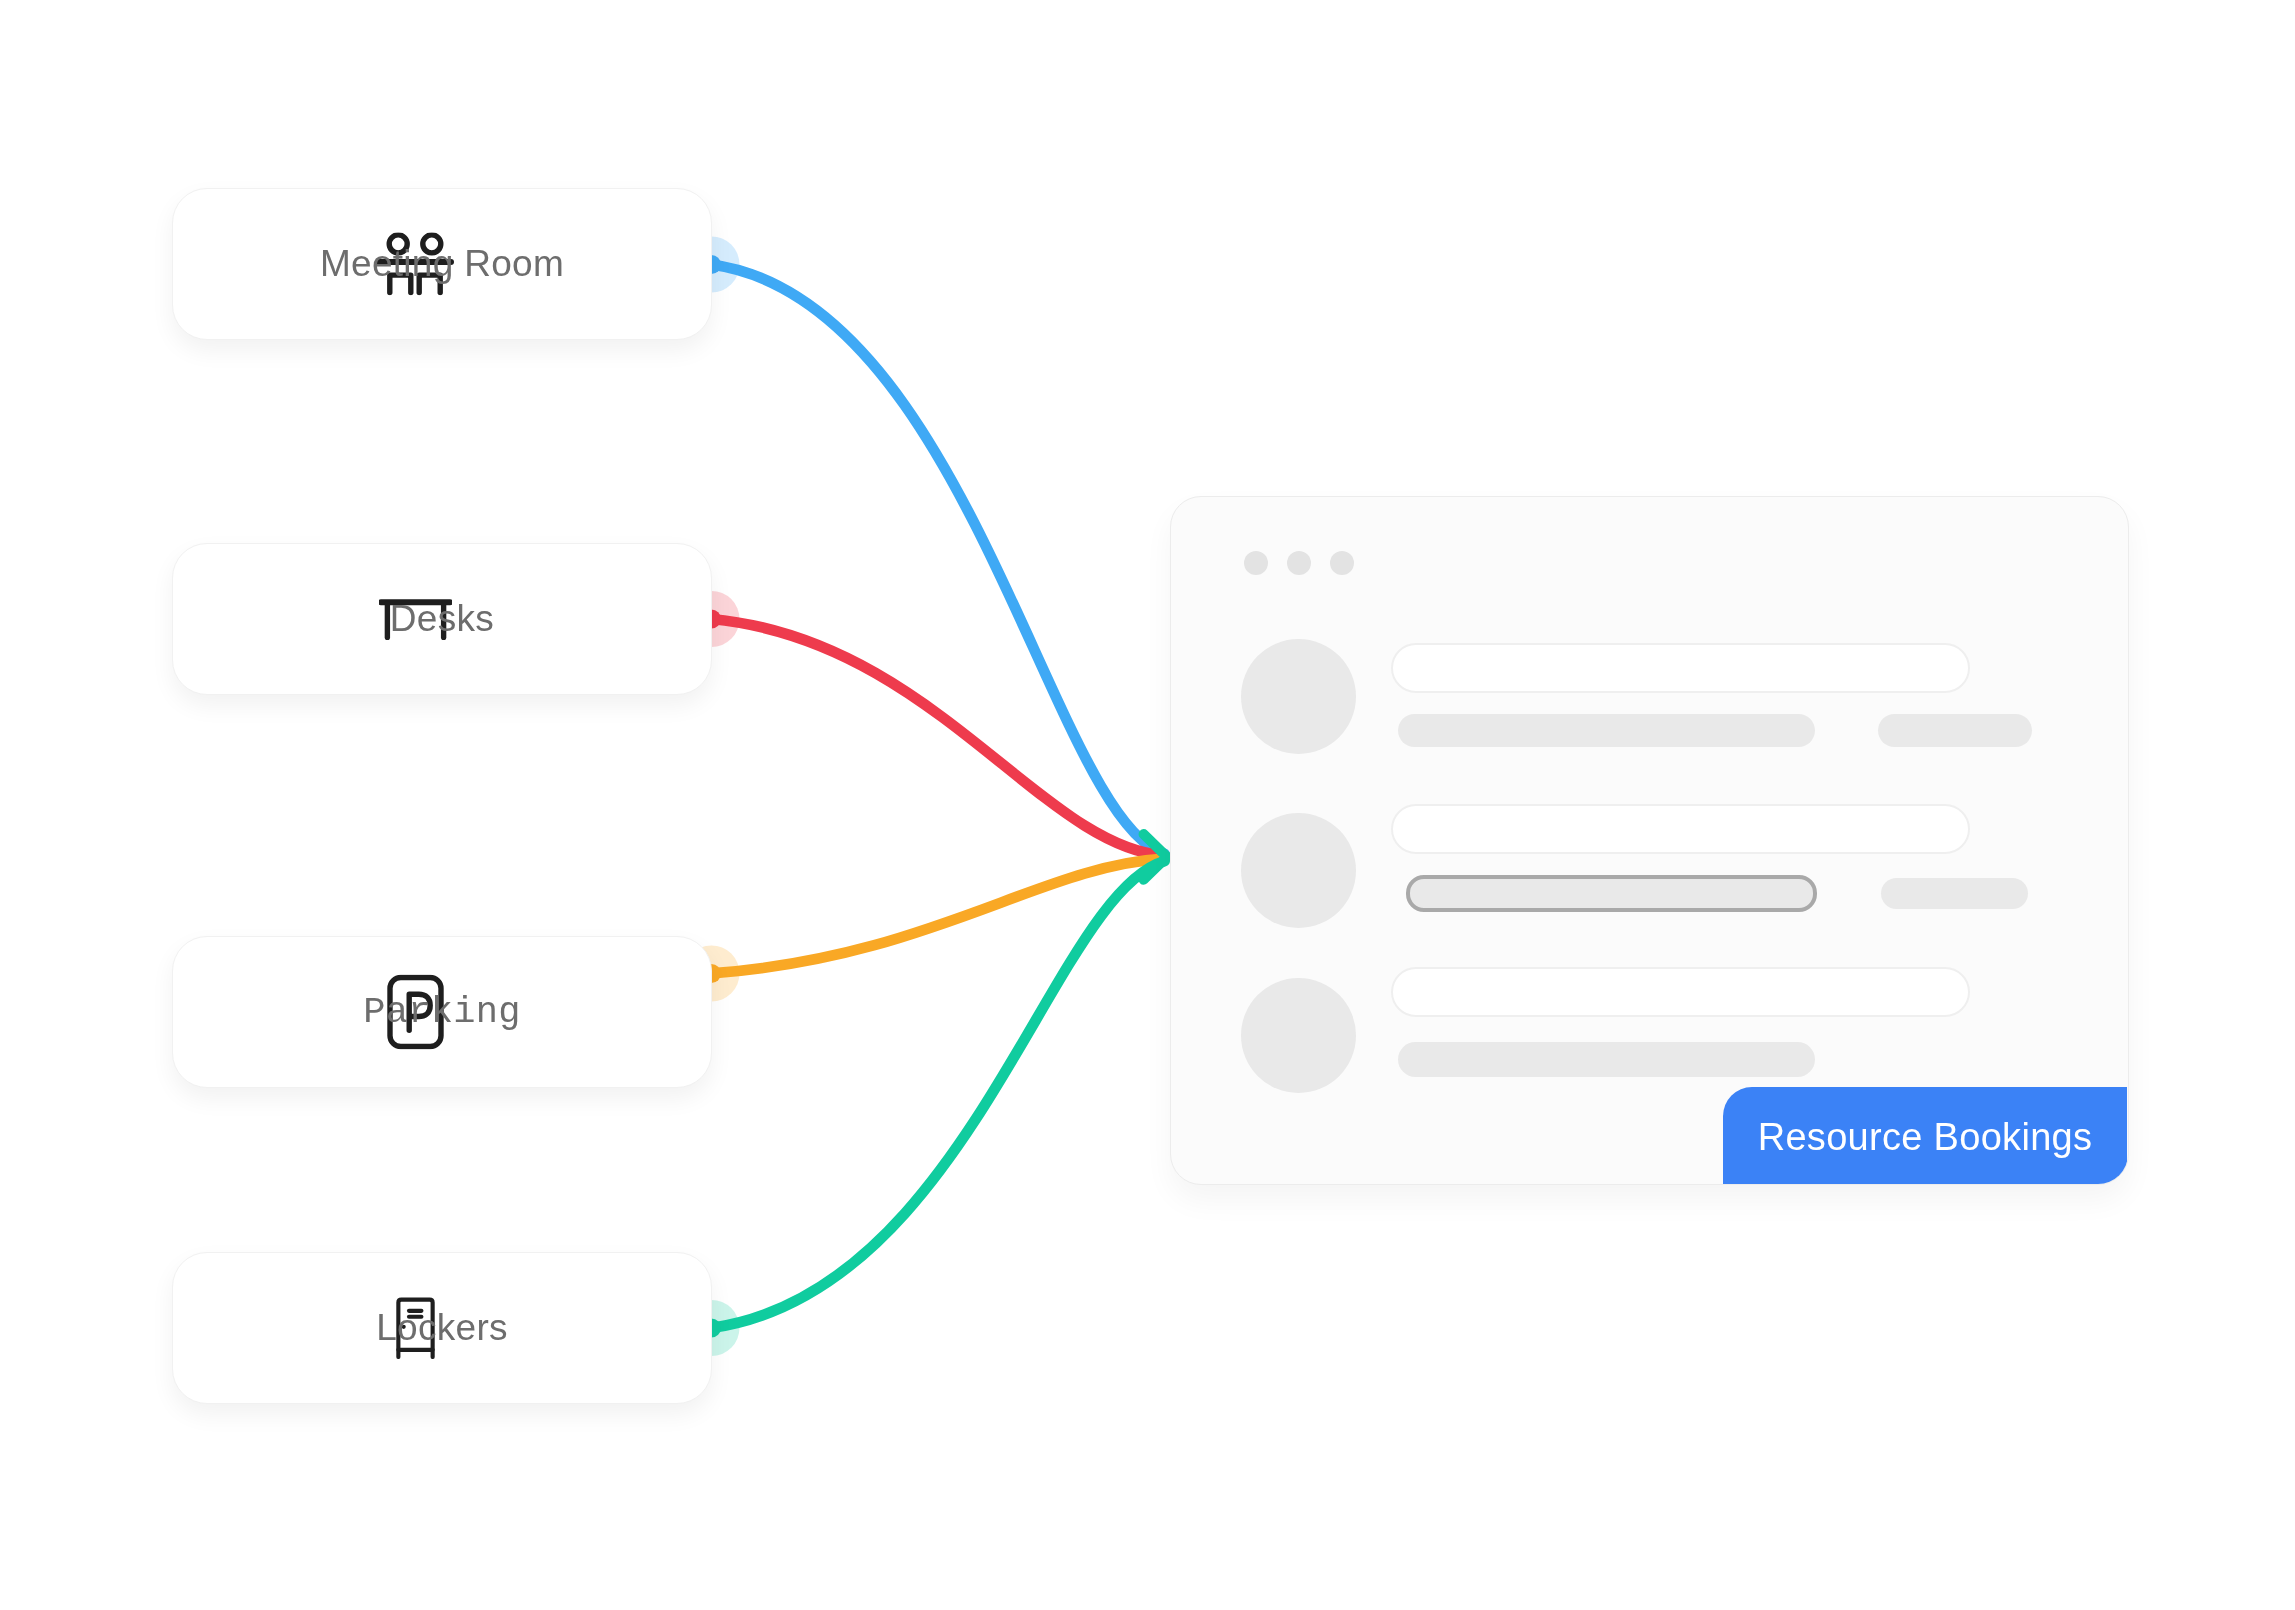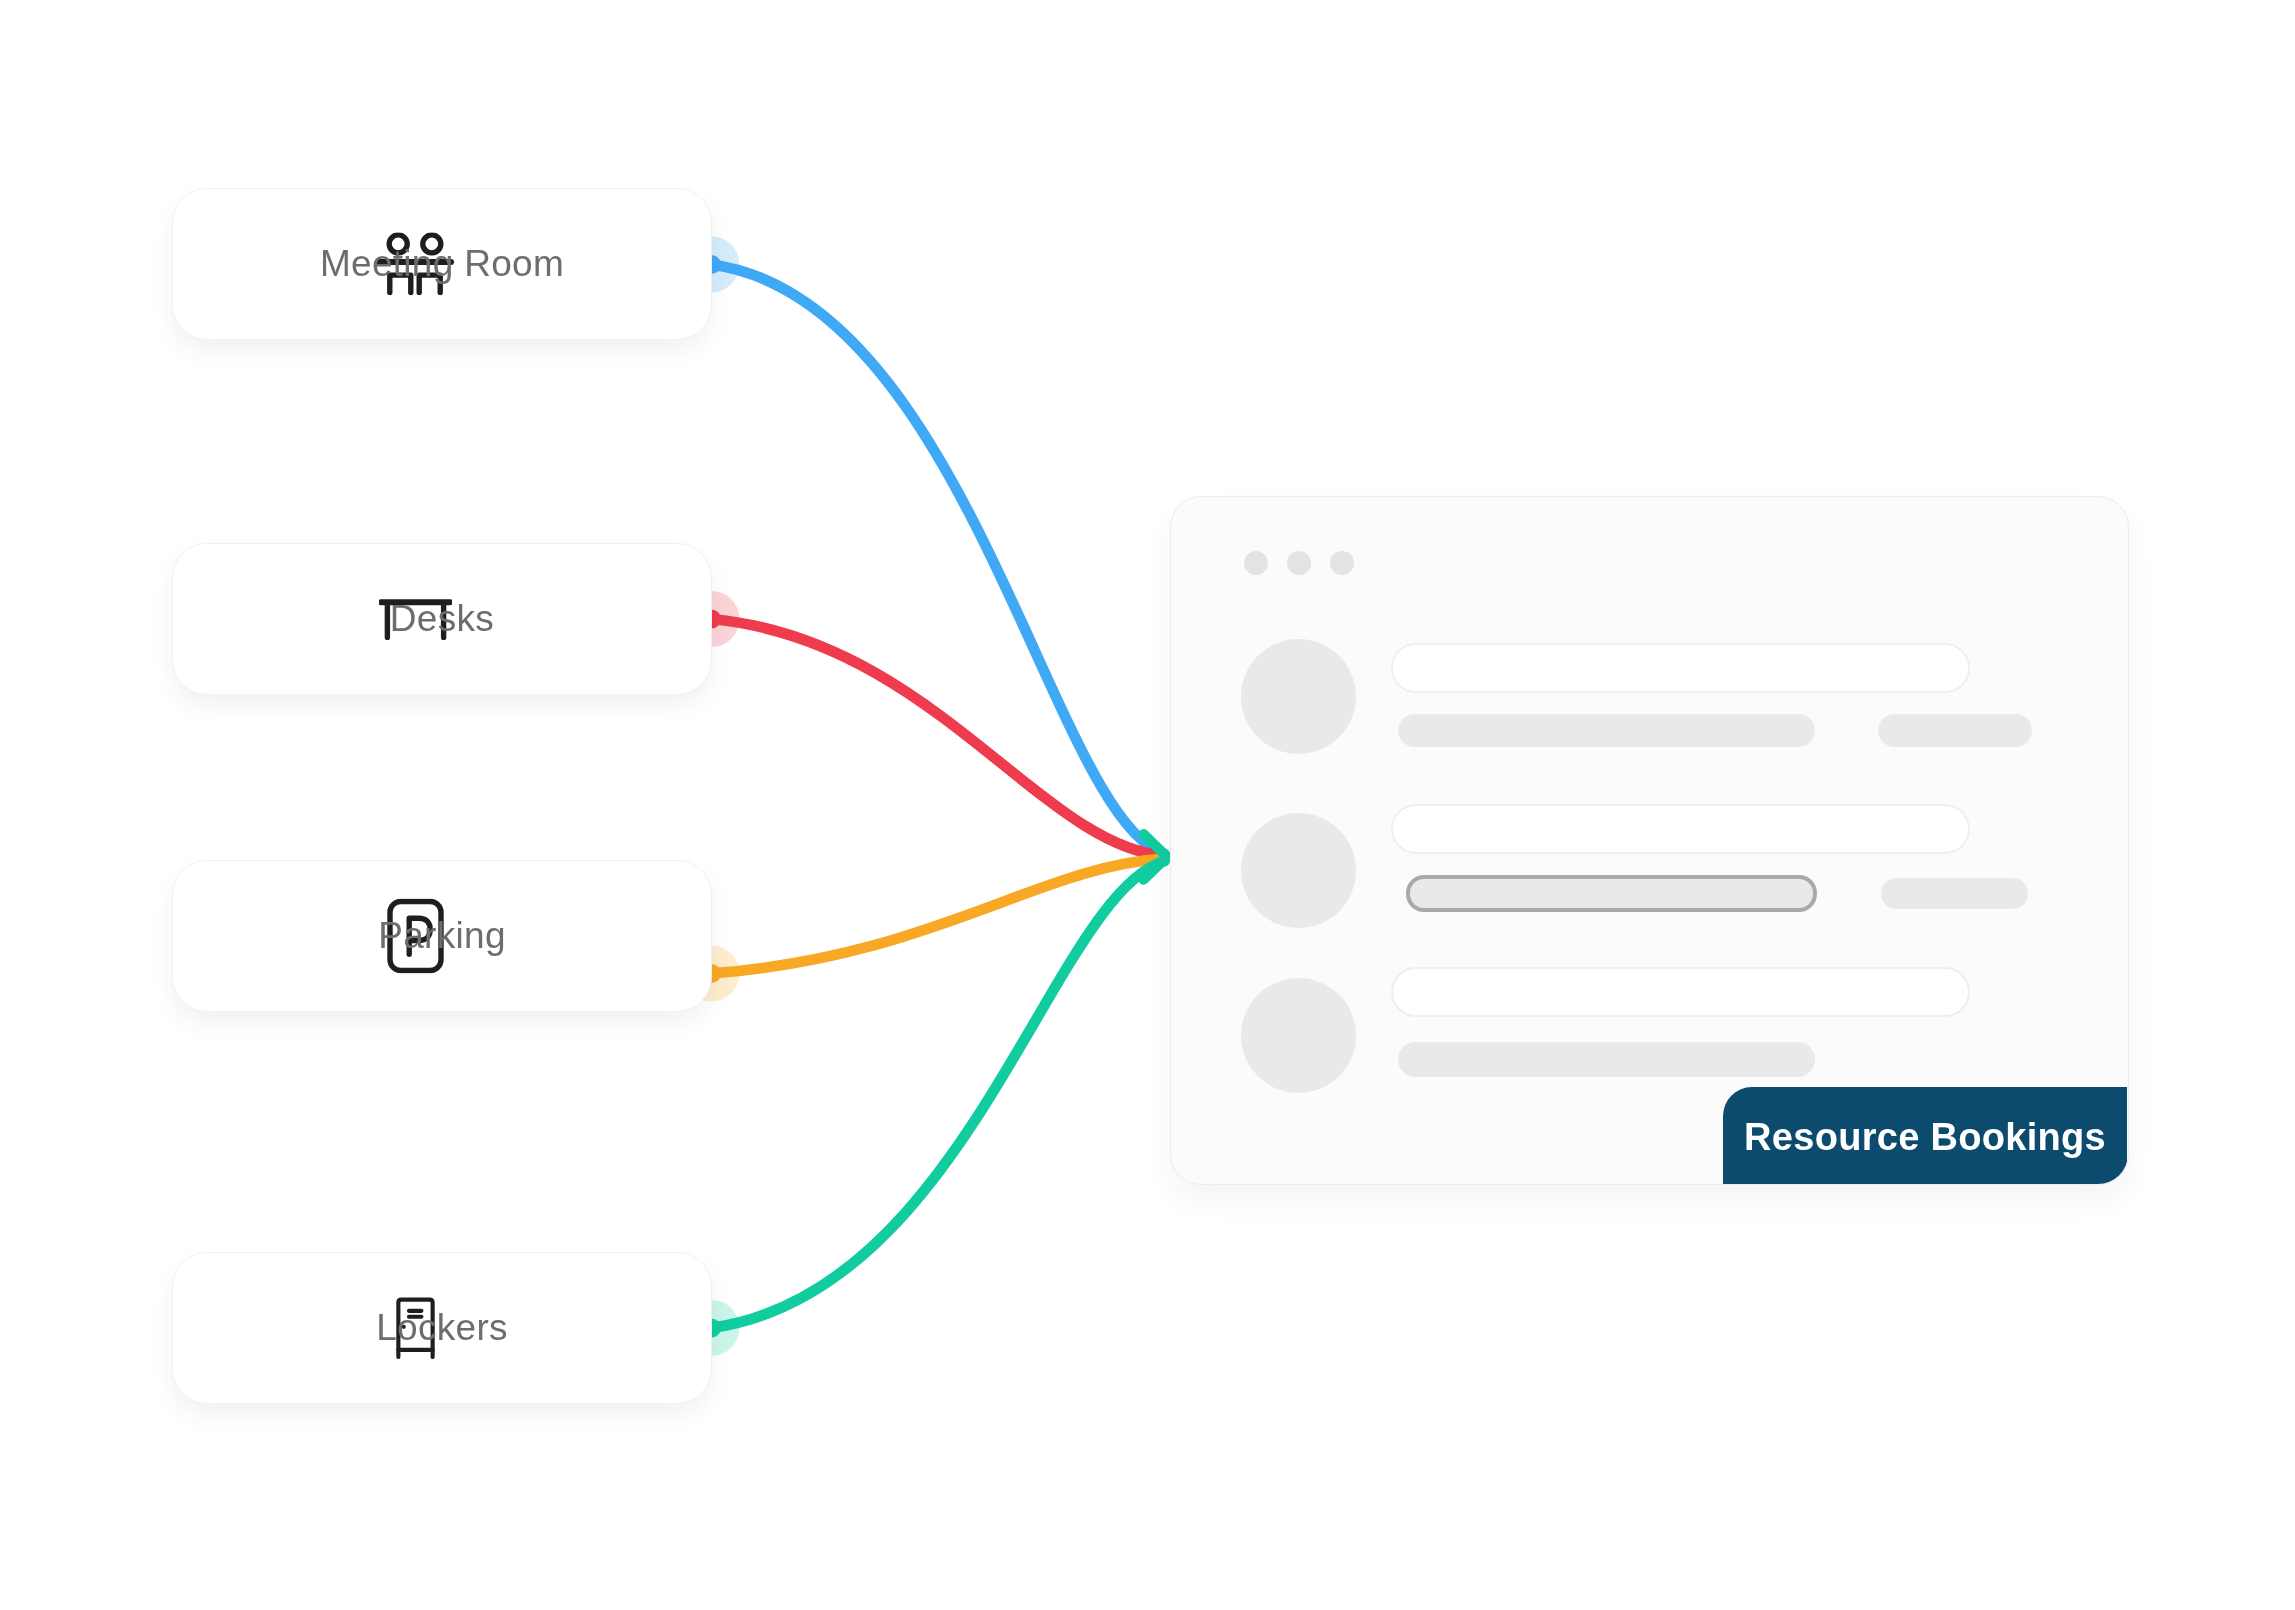--- a/index.html
+++ b/index.html
@@ -17,21 +17,21 @@
     left: 172px;
     width: 540px; height: 152px;
     background: #ffffff;
     border: 1.8px solid #f1f1f1;
     border-radius: 35px;
     box-shadow: 0 10.8px 23px rgba(0,0,0,0.055);
     box-sizing: border-box;
   }
   .card-meeting { top: 188px; text-align: right; }
   .card-desks   { top: 543px; text-decoration: underline; }
-  .card-parking { top: 860px; }
+  .card-parking { top: 936px; font-family: Liberation Mono, monospace; }
   .card-lockers { top: 1252px; }
 
   .card-icon {
     position: absolute;
     left: 197px; top: 50%;
     transform: translateY(-50%);
     width: 90px;
     display: flex; justify-content: center; align-items: center;
   }
   .card-label {
@@ -90,25 +90,25 @@
   .bar-highlighted {
     border: 4.2px solid #a9a9a9;
     box-sizing: border-box;
     background: #e9e9e9;
   }
 
   .booking-button {
     position: absolute;
     left: 552px; top: 590px;
     width: 404px; height: 100px;
-    background: #0c4a6e;
+    background: #3b82f6;
     border-radius: 29px 0 25px 0;
     display: flex; align-items: center; justify-content: center;
     color: #ffffff;
-    font-size: 38px; font-weight: 700;
+    font-size: 38px; font-weight: 400;
     letter-spacing: 0.3px;
     cursor: pointer;
   }
 </style>
 </head>
 <body>
 
 <svg class="connector-layer" viewBox="0 0 3839 2694" xmlns="http://www.w3.org/2000/svg">
 
   <circle cx="1190" cy="442" r="47" opacity="0.22" fill="#3FA9F5"></circle>

